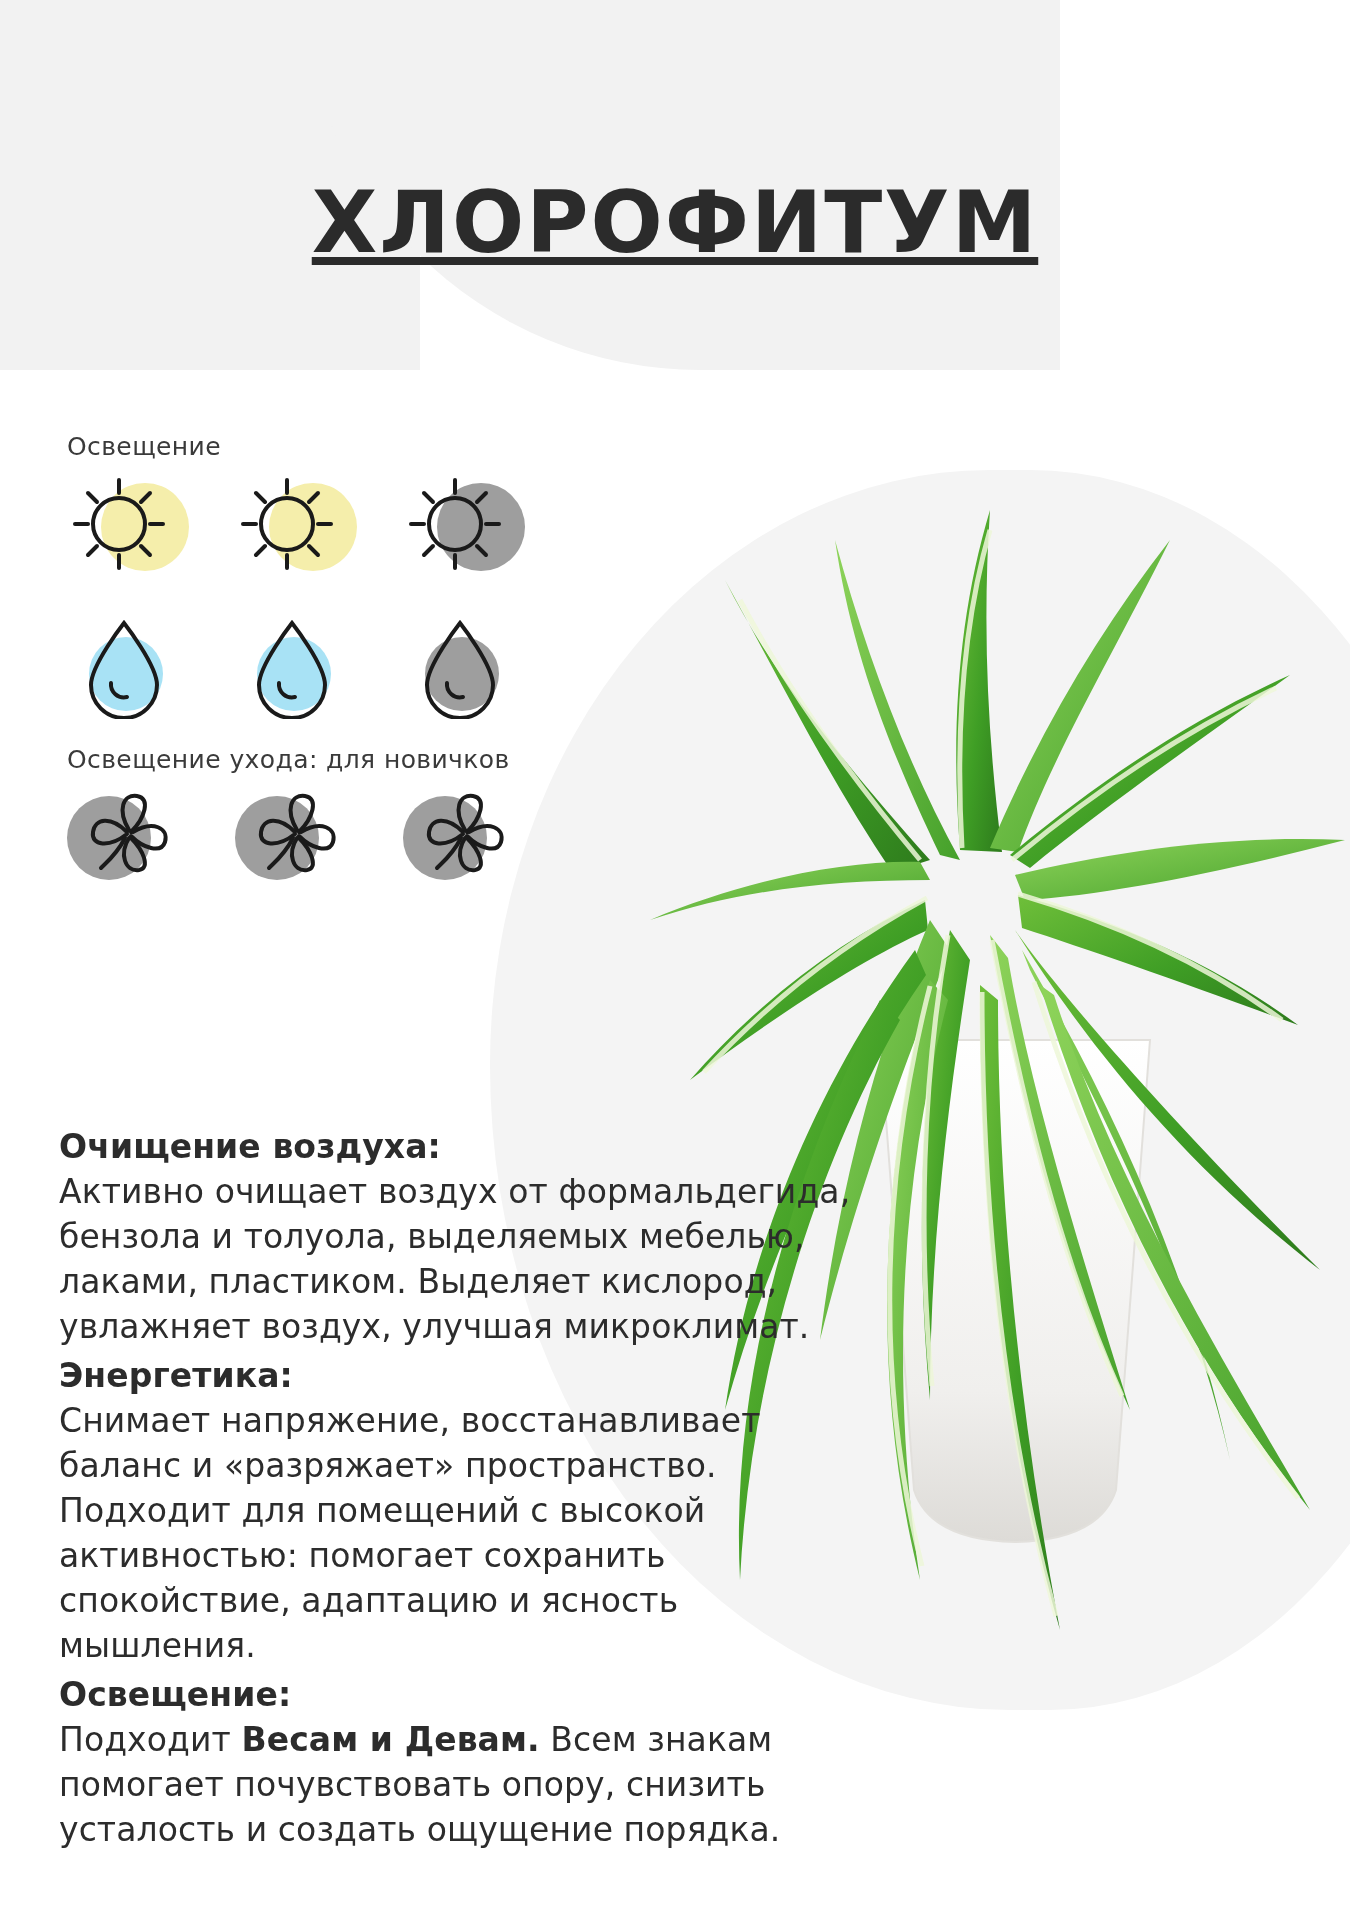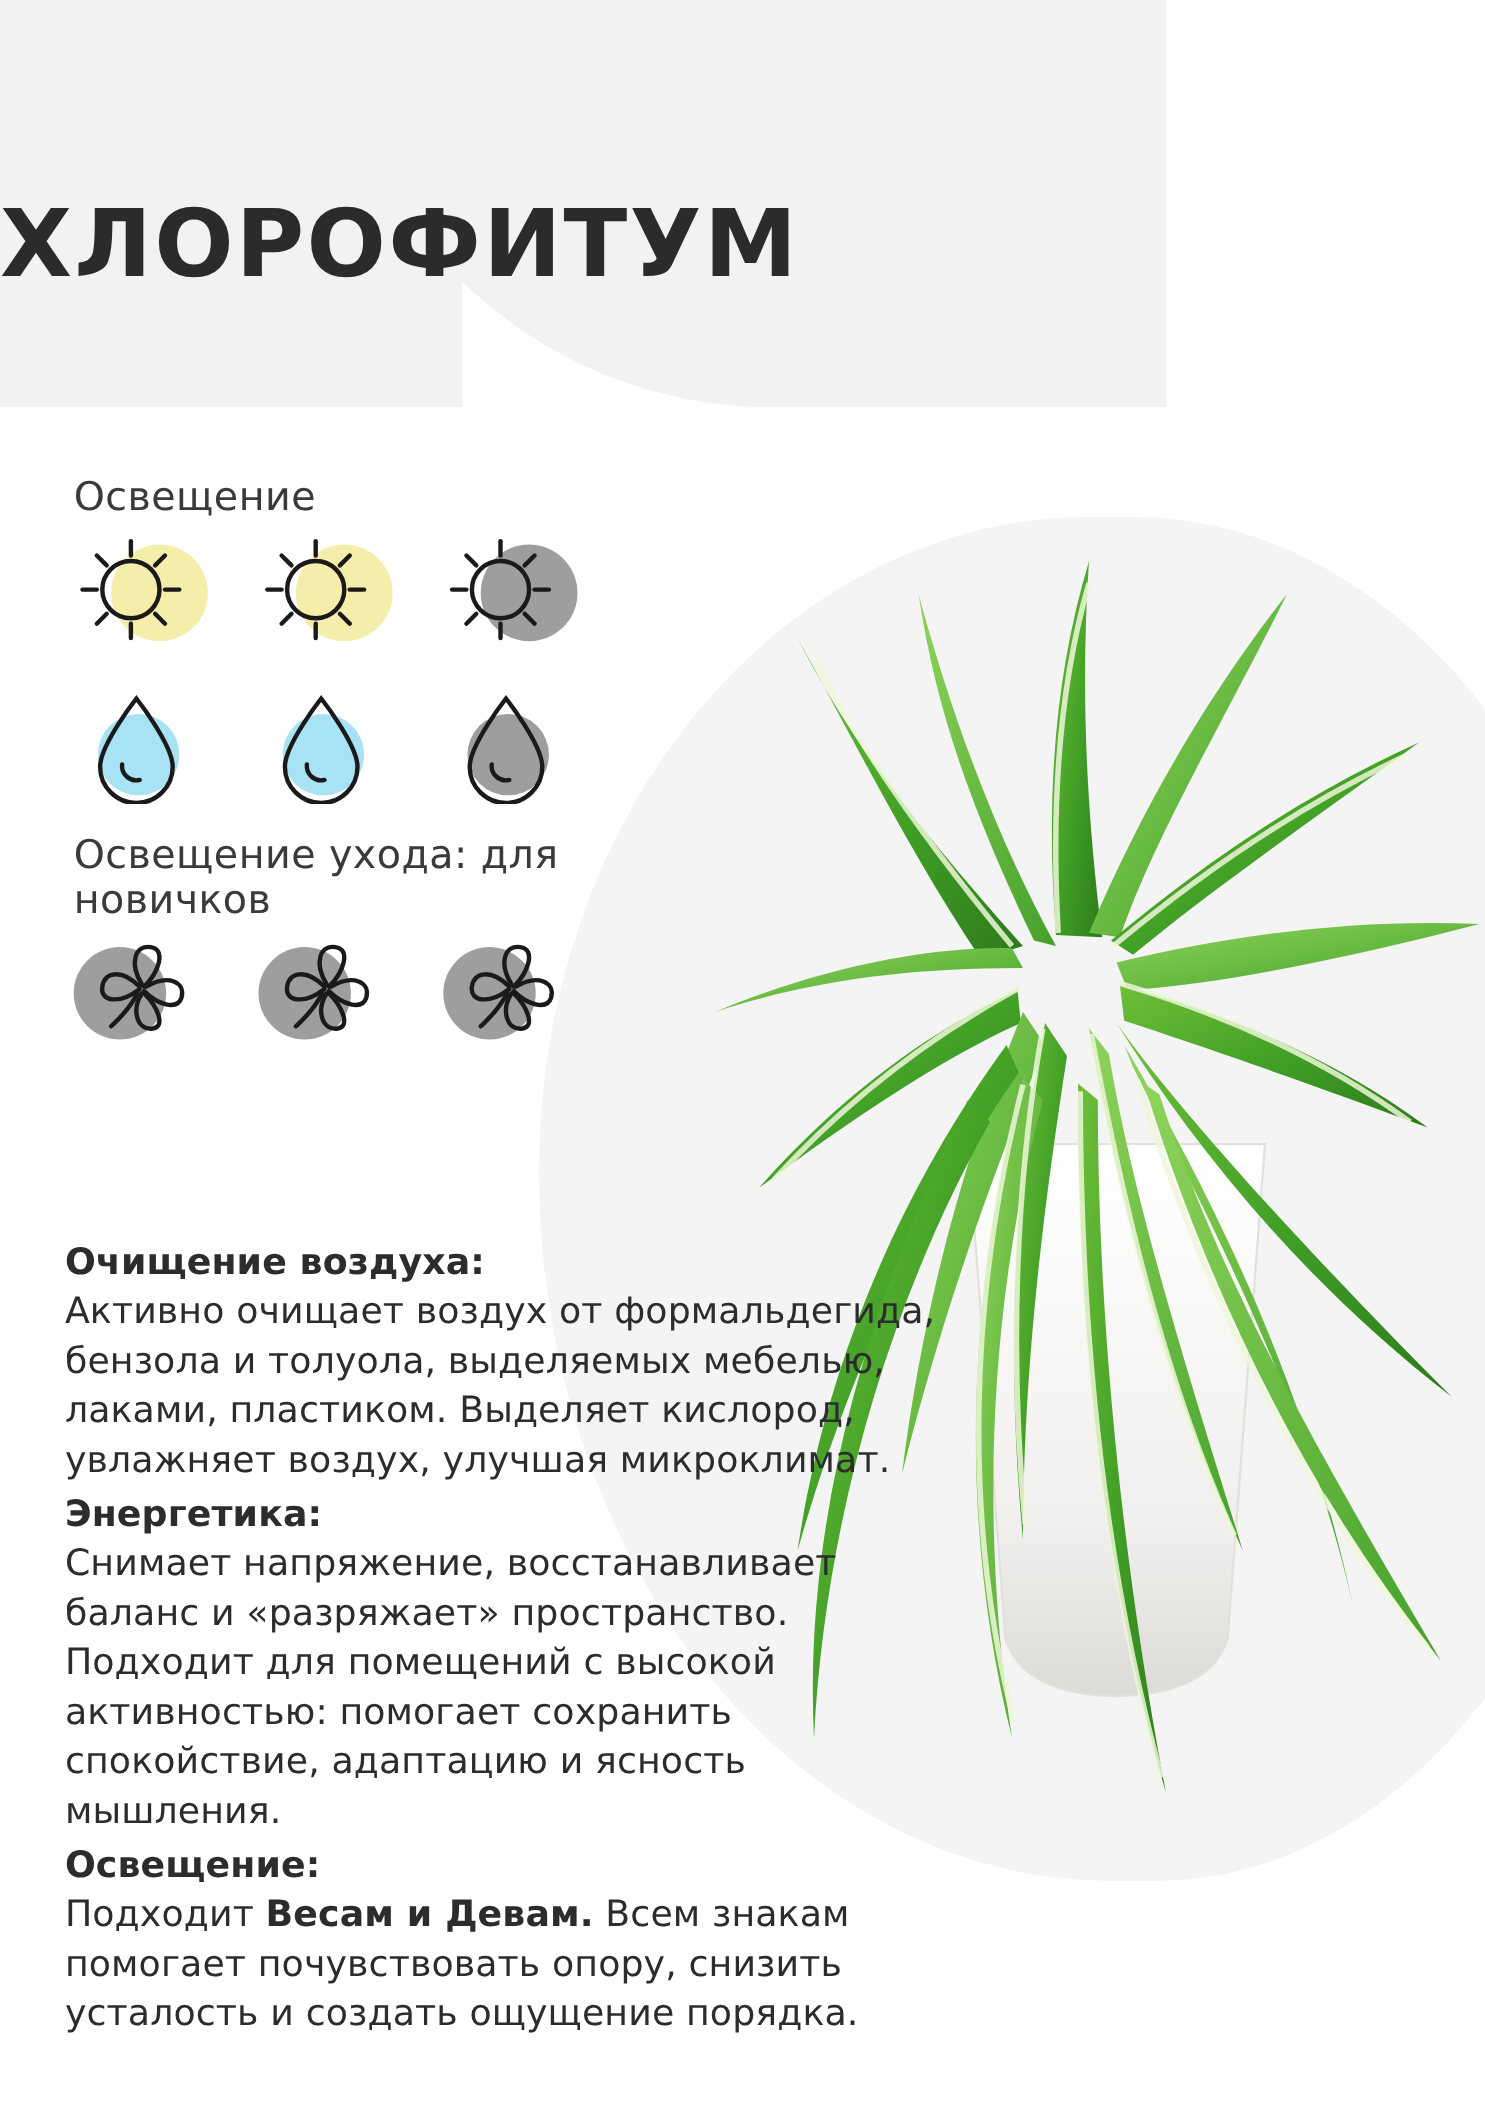--- a/index.html
+++ b/index.html
@@ -40,36 +40,38 @@
     background: #f4f4f4;
     border-radius: 50% 46% 44% 52% / 48% 50% 50% 52%;
   }
 
   
   .title {
     position: absolute;
     top: 180px;
     left: 0;
     width: 1350px;
+    text-align: center;
     font-size: 85px;
     font-weight: 700;
     letter-spacing: 2px;
     color: #2b2b2b;
     line-height: 1;
+    text-decoration: underline;
   }
 
   
   .specs {
     position: absolute;
     left: 55px;
     top: 432px;
     width: 600px;
   }
   .spec-label {
-    font-size: 36px;
+    font-size: 25px;
     color: #3a3a3a;
     margin-left: 12px;
     margin-bottom: 8px;
     letter-spacing: 0.4px;
   }
   .icon-row {
     display: flex;
     align-items: center;
     gap: 38px;
     margin-bottom: 28px;

